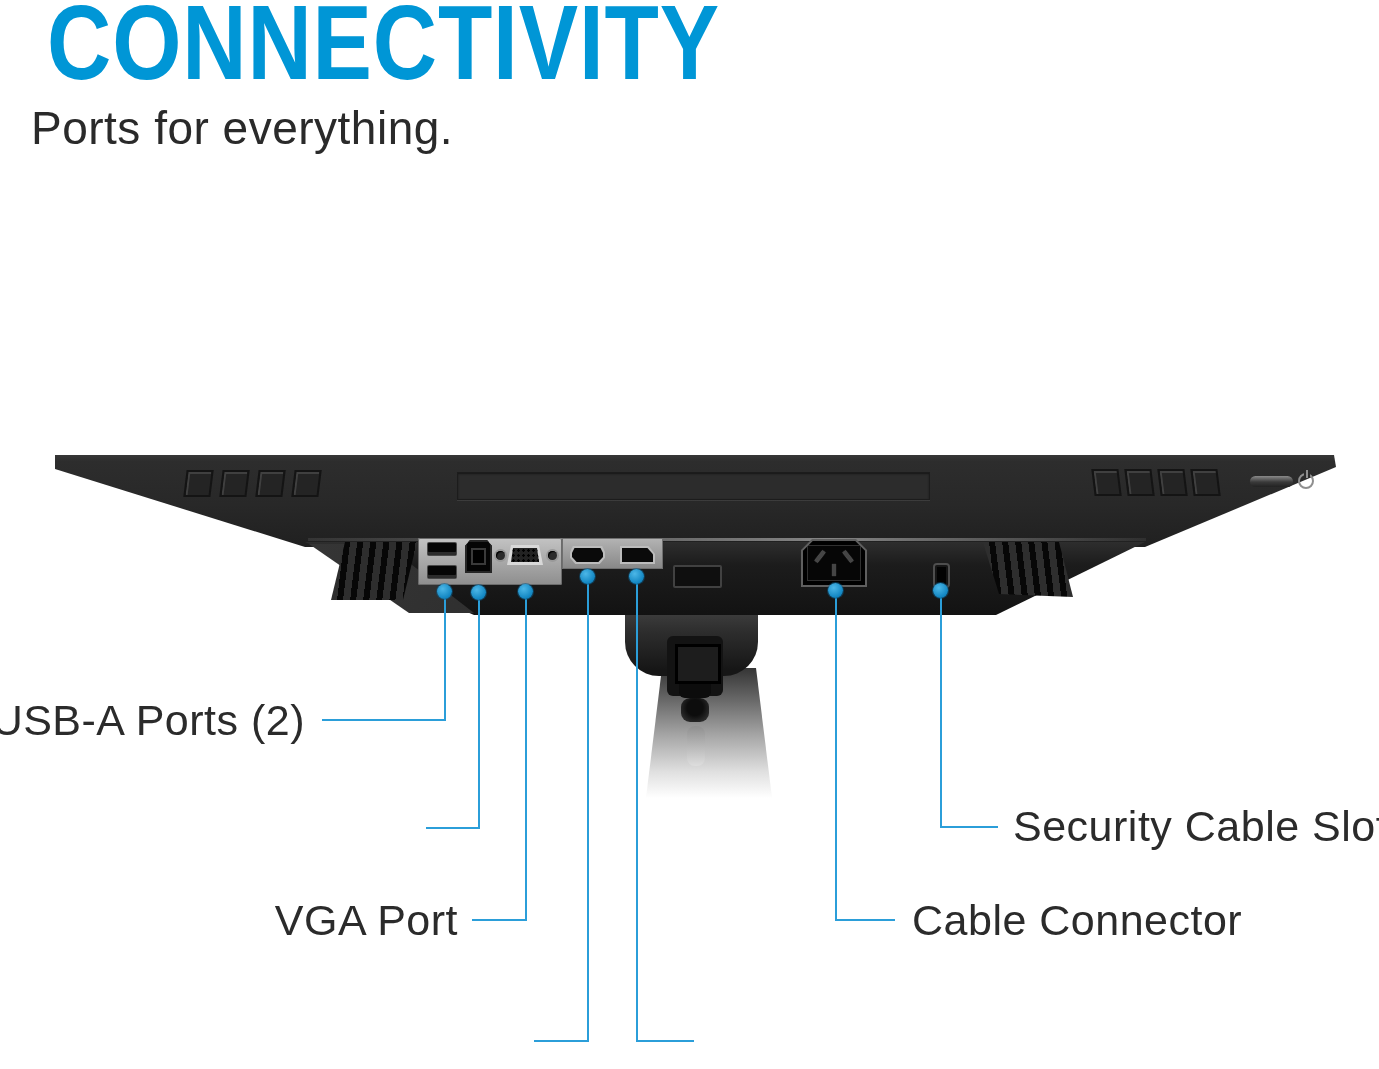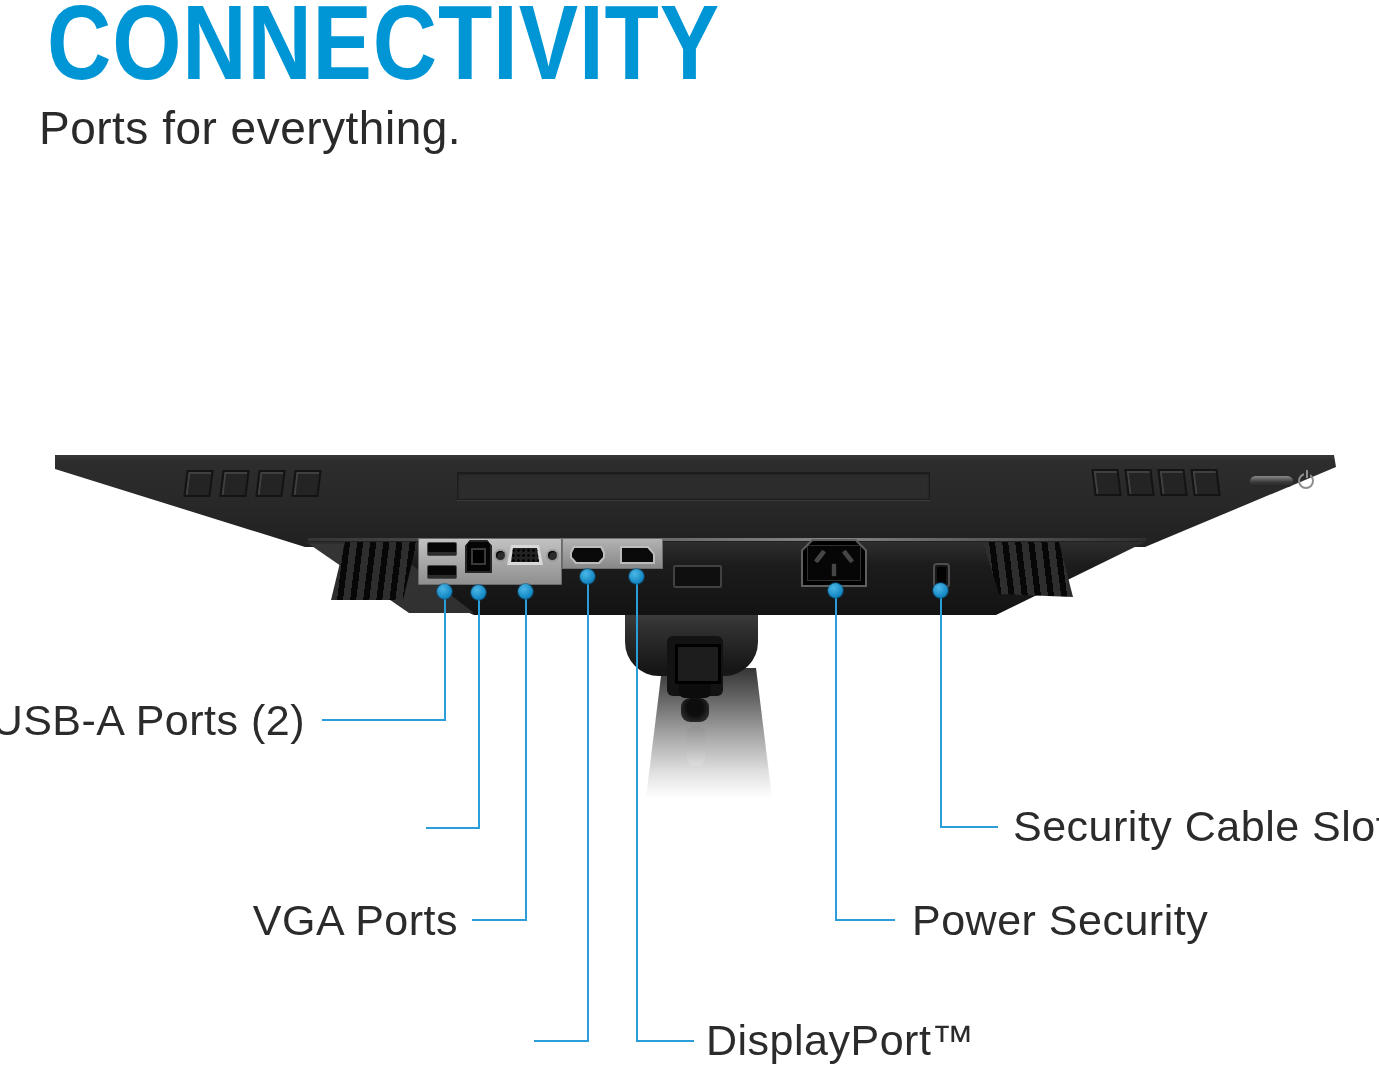--- a/index.html
+++ b/index.html
@@ -3,21 +3,21 @@
 <meta charset="utf-8">
 <style>
   html,body{margin:0;padding:0;background:#ffffff;}
   .stage{position:relative;width:1379px;height:1069px;background:#fff;overflow:hidden;
          font-family:"Liberation Sans",sans-serif;text-align:center;}
 
   
   .title{position:absolute;left:47px;top:-16px;margin:0;color:#0096d6;
          font-size:106px;font-weight:700;letter-spacing:1px;line-height:1.1;
          transform:scaleX(0.84);transform-origin:left top;white-space:nowrap;}
-  .subtitle{position:absolute;left:39px;top:101px;margin:0;color:#2a2a2a;
+  .subtitle{position:absolute;left:31px;top:101px;margin:0;color:#2a2a2a;
             font-size:46px;font-weight:500;letter-spacing:0.5px;white-space:nowrap;}
 
   
   .monitor{position:absolute;left:55px;top:452px;width:1281px;height:166px;z-index:4;}
   .monitor *{position:absolute;}
   .slab{left:0;top:0;width:1281px;height:95px;
         background:linear-gradient(180deg,#3b3b3b 0%,#2d2d2d 10%,#282828 55%,#202020 100%);
         clip-path:polygon(0px 3px,1279px 3px,1281px 15px,1090px 95px,250px 95px,0px 17px);}
   .recess{left:402px;top:20px;width:471px;height:26px;background:#2c2c2c;
           border:1px solid #1c1c1c;box-shadow:0 1px 0 rgba(110,110,110,.28), inset 0 1px 2px rgba(0,0,0,.5);}
@@ -225,18 +225,17 @@
 
   <div class="dot d-usba"></div>
   <div class="dot d-usbb"></div>
   <div class="dot d-vga"></div>
   <div class="dot d-hdmi"></div>
   <div class="dot d-dp"></div>
   <div class="dot d-pow"></div>
   <div class="dot d-sec"></div>
 
   <div class="lbl l-usba">USB-A Ports (2)</div>
-  <div class="lbl l-vga">VGA Ports</div>
-  <div class="lbl l-dp">DisplayPort™</div>
-  <div class="lbl l-pow">Power Security</div>
+  <div class="lbl l-vga">VGA Port</div>
+  <div class="lbl l-pow">Cable Connector</div>
   <div class="lbl l-sec">Security Cable Slot</div>
 
 </div>
 
 </body></html>

